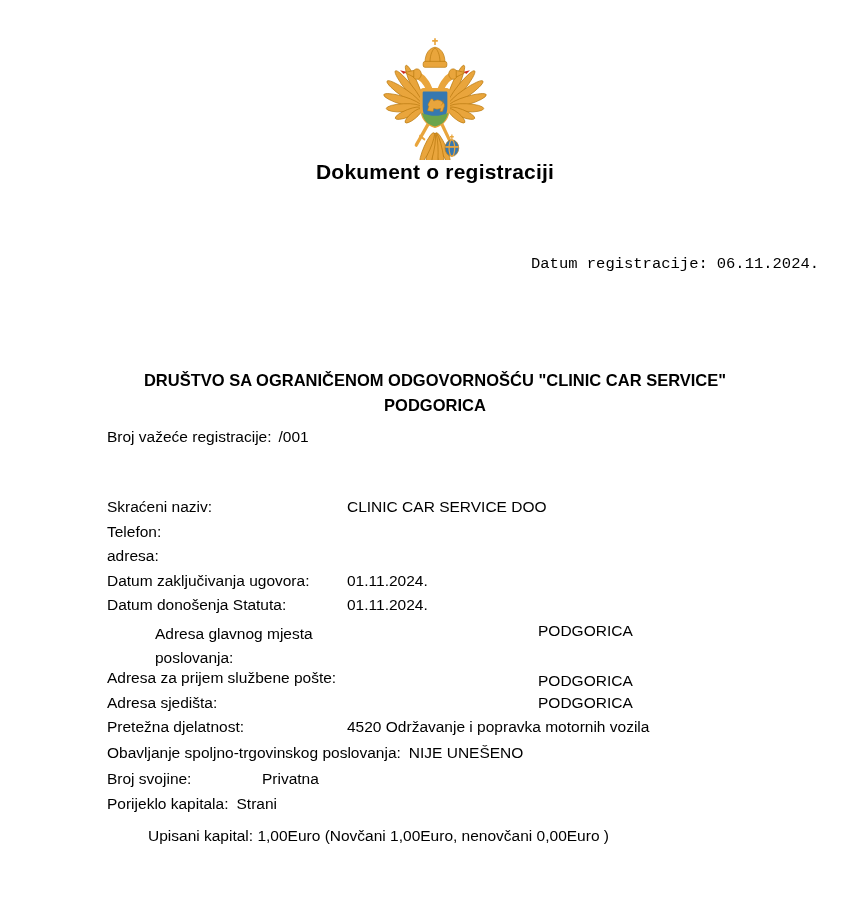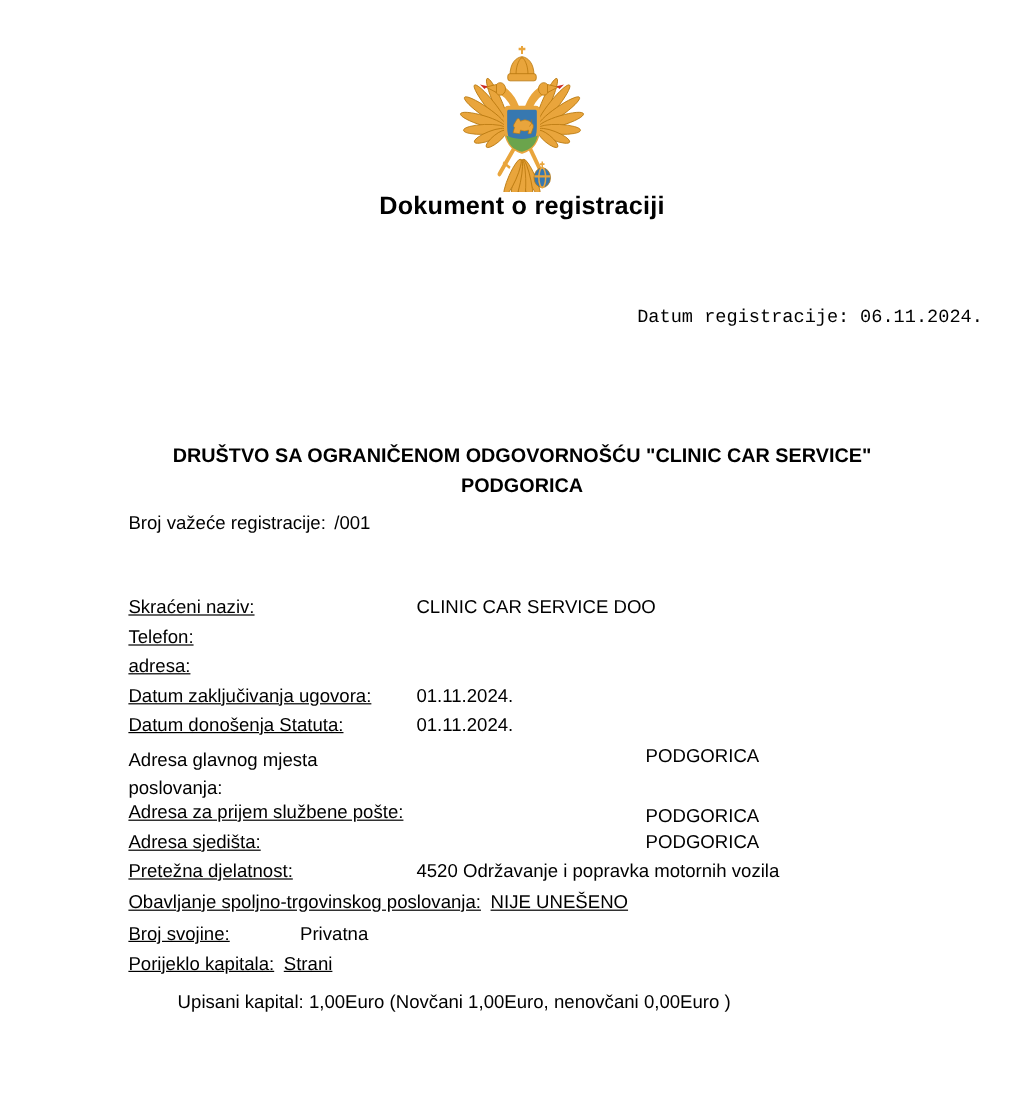--- a/index.html
+++ b/index.html
@@ -28,28 +28,28 @@
 
   .company {
     position: absolute; top: 368px; left: 435px; transform: translateX(-50%);
     text-align: center; font-size: 16.5px; font-weight: bold; line-height: 25px; white-space: nowrap;
   }
 
   .valid-reg { position: absolute; top: 428px; left: 107px; font-size: 15.5px; }
   .valid-reg .val { margin-left: 7px; }
 
   .fields { position: absolute; top: 498px; left: 107px; width: 660px; font-size: 15.5px; }
-  .frow { position: relative; height: 24.5px; text-decoration: underline; }
+  .frow { position: relative; height: 24.5px; }
   .frow .val { position: absolute; top: 0; white-space: nowrap; }
   .frow .val.c1 { left: 240px; }
   .frow .val.c2 { left: 431px; }
-  .frow .val.cm { left: 143px; }
+  .frow .val.cm { left: 155px; }
   .frow .val.low { top: 3px; }
   .frow.wrap { height: 47px; }
-  .frow.wrap .lbl { display: inline-block; width: 185px; line-height: 23.5px; }
+  .frow.wrap .lbl { display: inline-block; width: 185px; line-height: 23.5px; margin-left: 48px; }
   .frow.inline { white-space: nowrap; }
   .frow.inline .val { position: static; margin-left: 8px; }
   .frow.tall { height: 26px; }
   .capital { margin-top: 6px; padding-left: 41px; white-space: nowrap; }
 </style>
 </head>
 <body>
 
 <div class="page">
 

